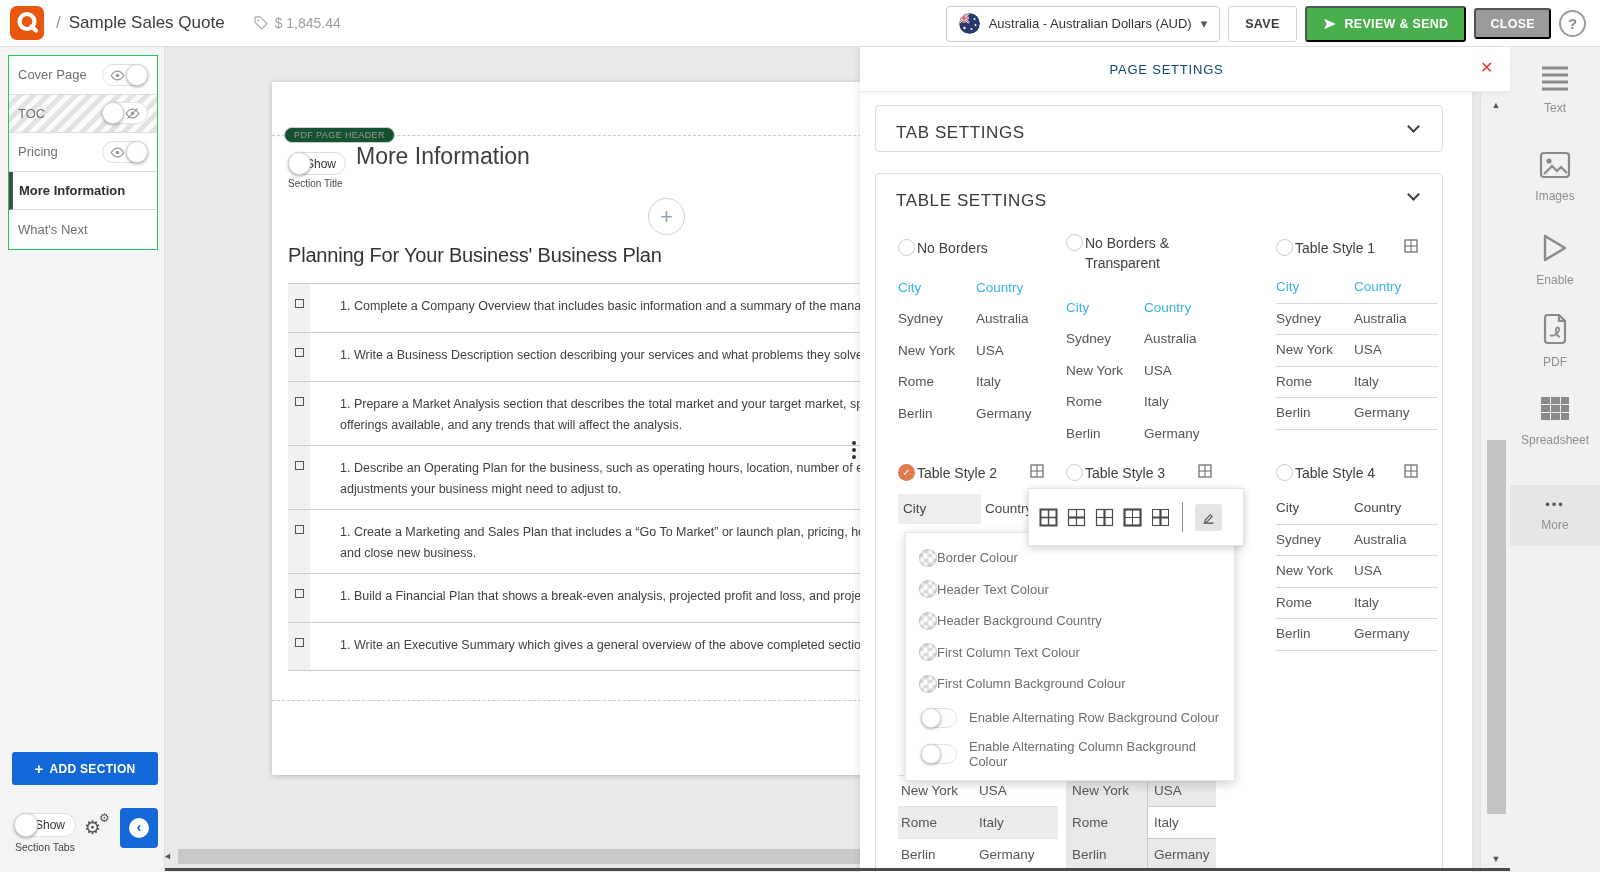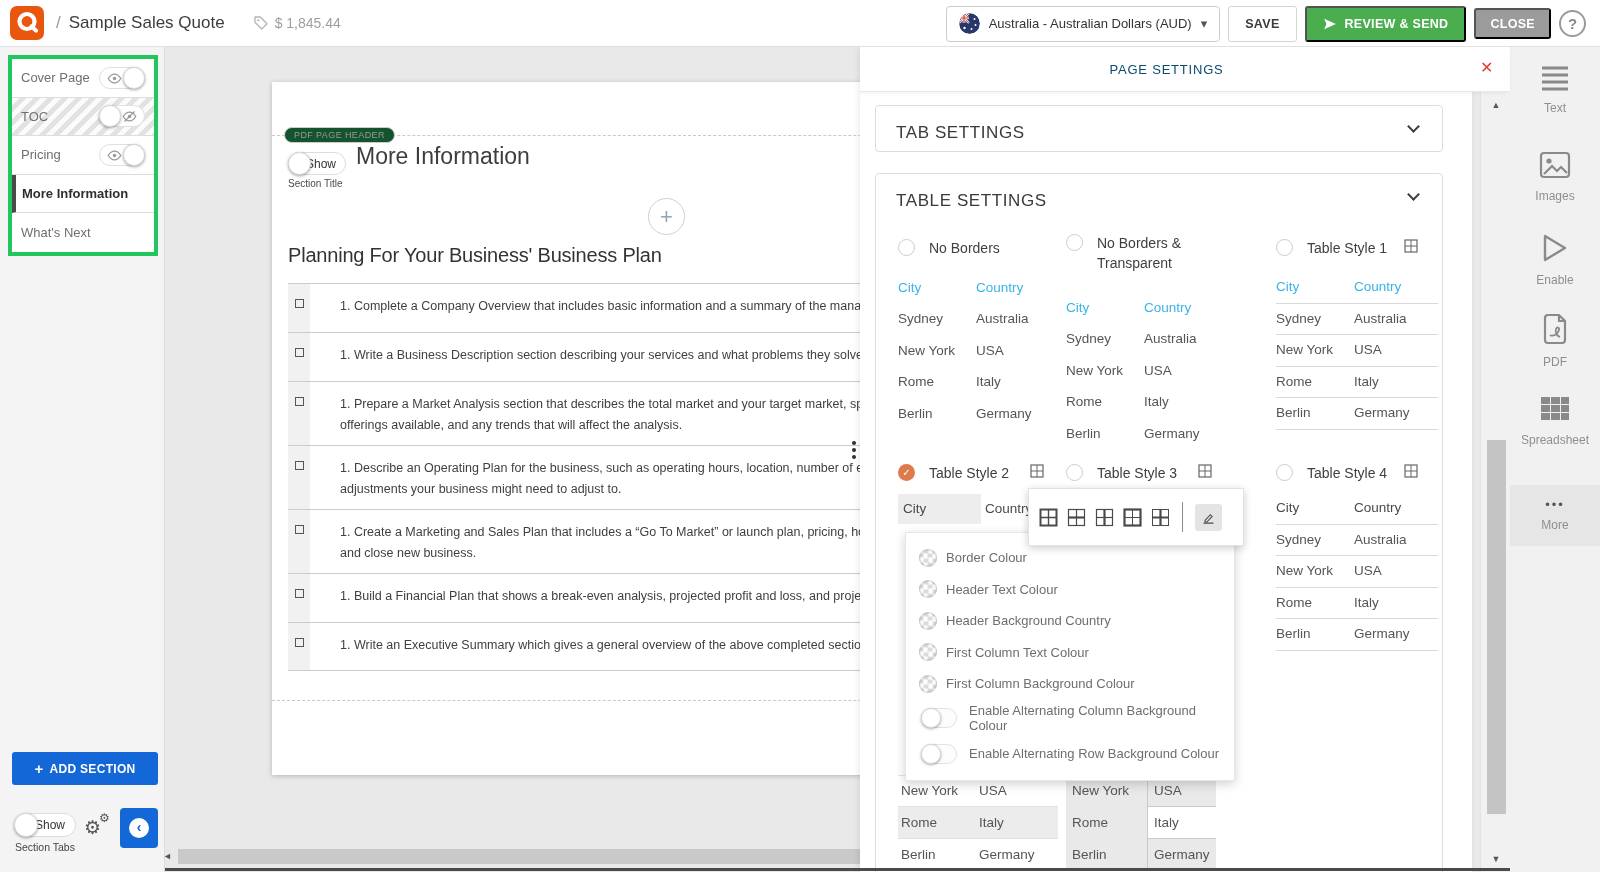--- a/index.html
+++ b/index.html
@@ -16,21 +16,21 @@
 .currency{display:flex;align-items:center;gap:9px;height:36px;padding:0 12px;border:1px solid #ccc;border-radius:4px;background:#fff;font-size:13px;color:#333;cursor:pointer}
 .flag{width:21px;height:21px;border-radius:50%;overflow:hidden;flex:none}
 .btn{height:36px;border-radius:3px;font-size:12.5px;font-weight:bold;display:flex;align-items:center;justify-content:center;cursor:pointer;letter-spacing:.3px}
 .btn.save{background:#fff;border:1px solid #d5d5d5;color:#3c3c3c;padding:0 16px}
 .btn.send{background:#4aae4f;color:#fff;padding:0 16px;gap:8px}
 .btn.closebtn{background:#9b9b9b;color:#fff;padding:0 14px;height:31px}
 .help{width:27px;height:27px;border-radius:50%;border:2px solid #9a9a9a;color:#8a8a8a;font-size:15px;font-weight:bold;display:flex;align-items:center;justify-content:center;cursor:pointer}
 
 
 .lsb{position:absolute;left:0;top:47px;bottom:0;width:165px;background:#f4f4f4;border-right:1px solid #ddd;z-index:5}
-.sections{position:absolute;left:8px;top:8px;width:150px;border:4px solid #22c55e;background:#eab308}
+.sections{position:absolute;left:8px;top:8px;width:150px;border:1px solid #22c55e;background:#eab308}
 .sec-item{height:38.5px;border-bottom:1px solid #ddd;display:flex;align-items:center;justify-content:space-between;padding:0 9px;font-size:13px;color:#6f6f6f;background:#fff;cursor:pointer}
 .sec-item:last-child{border-bottom:none}
 .sec-item.toc{background:repeating-linear-gradient(135deg,#fbfbfb 0 5px,#e2e2e2 5px 10px)}
 .sec-item.active{font-weight:bold;color:#2e2e2e;border-left:4px solid #4a4a4a;padding-left:6px}
 .vis-pill{position:relative;width:46px;height:22px;border:1px solid #e0e0e0;border-radius:12px;background:#fff;flex:none}
 .vis-pill .eye{position:absolute;top:4px}
 .vis-pill .eye.l{left:7px}.vis-pill .eye.r{right:7px}
 .knob{position:absolute;top:-1px;width:22px;height:22px;border-radius:50%;background:#fff;border:1px solid #d8d8d8;box-shadow:0 1px 3px rgba(0,0,0,.35)}
 .knob.r{right:-1px}.knob.l{left:-1px}
 .add-section{position:absolute;left:12px;top:705px;width:146px;height:33px;border:none;border-radius:3px;background:#1467d6;color:#fff;font-weight:bold;font-size:12px;display:flex;align-items:center;justify-content:center;gap:6px;cursor:pointer;letter-spacing:.3px}
@@ -65,21 +65,21 @@
 .phead{position:absolute;left:860px;top:47px;width:650px;height:45px;background:#fff;border-bottom:1px solid #e8e8e8;z-index:20;box-shadow:-2px 0 6px rgba(0,0,0,.08)}
 .phead .ptitle{position:absolute;left:0;top:15px;width:613px;text-align:center;font-size:13px;font-weight:500;letter-spacing:.8px;color:#0c4a6e}
 .pclose{position:absolute;left:620px;top:11px;font-size:16px;color:#e53935;cursor:pointer;font-weight:bold}
 .pbody{position:absolute;left:860px;top:92px;width:613px;height:780px;background:#fff;z-index:15;overflow:hidden;border-right:1px solid #e2e2e2;box-shadow:-2px 0 6px rgba(0,0,0,.08)}
 .acc{position:absolute;left:15px;width:568px;border:1px solid #ddd;border-radius:4px;background:#fff}
 .acc.tab{top:13px;height:47px}
 .acc.table{top:81px;height:710px}
 .acc-label{position:absolute;left:20px;top:17px;font-size:17px;letter-spacing:.6px;color:#3a3a3a;font-weight:500}
 .chev{position:absolute;right:24px;top:16px;width:9px;height:9px;border-right:2px solid #3d3d3d;border-bottom:2px solid #3d3d3d;transform:rotate(45deg)}
 
-.style-opt{position:absolute;display:flex;align-items:flex-start;gap:14px;font-size:14px;color:#3f3f3f;cursor:pointer}
+.style-opt{position:absolute;display:flex;align-items:flex-start;gap:2px;font-size:14px;color:#3f3f3f;cursor:pointer}
 .radio{width:17px;height:17px;border-radius:50%;border:1px solid #ccc;background:#fff;flex:none;margin-top:1px}
 .radio.checked{border:none;background:#df7a4e;color:#fff;display:flex;align-items:center;justify-content:center;font-size:10px;font-weight:bold}
 .opt-label{line-height:20px}
 .opt-label.wrap{display:block;width:116px;text-indent:0}
 .gicon{position:absolute;cursor:pointer}
 
 .sample-table{position:absolute;font-size:13.5px;color:#555;width:160px}
 .tr{display:flex;height:31.5px;line-height:30px;align-items:center}
 .td.c1{width:78px}
 .td.c2{flex:1}
@@ -99,21 +99,21 @@
 .t-tail-right .td{padding-left:6px}
 .t-tail-right .c1{border-right:1px solid #c9c9c9;background:#e9e9e9;width:82px}
 .t-tail-right .tr:nth-child(odd){background:#e9e9e9}
 
 .toolbar-pop{position:absolute;left:168px;top:396px;width:216px;height:58px;background:#fff;border:1px solid #e3e3e3;box-shadow:0 2px 8px rgba(0,0,0,.2);z-index:30;display:flex;align-items:center;gap:9px;padding:0 10px}
 .toolbar-pop .vdiv{width:1px;height:30px;background:#8a8a8a;margin:0 3px}
 .penbtn{width:27px;height:27px;border-radius:3px;background:#e4e4e4;display:flex;align-items:center;justify-content:center;cursor:pointer}
 .tp-g{cursor:pointer;display:flex}
 
 .dropdown{position:absolute;left:45px;top:440px;width:330px;height:249px;background:#fff;border:1px solid #e6e6e6;box-shadow:0 3px 10px rgba(0,0,0,.18);z-index:25;padding-top:9px}
-.dd-item{display:flex;align-items:center;gap:9px;height:31.5px;padding-left:13px;font-size:13px;color:#6e6e6e;cursor:pointer}
+.dd-item{display:flex;align-items:center;gap:0;height:31.5px;padding-left:13px;font-size:13px;color:#6e6e6e;cursor:pointer}
 .dd-item.toggle{height:36px;padding-left:15px;gap:12px}
 .swatch{width:18px;height:18px;border-radius:50%;flex:none;background:repeating-conic-gradient(#dcdcdc 0% 25%,#fff 0% 50%) 50%/9px 9px;box-shadow:inset 0 0 3px rgba(0,0,0,.35)}
 .mini-toggle{position:relative;width:36px;height:20px;border:1px solid #e2e2e2;border-radius:11px;background:#fdfdfd;flex:none}
 .mini-toggle .knob{width:20px;height:20px}
 
 .drag-dots{position:absolute;left:852px;top:441px;z-index:40;display:flex;flex-direction:column;gap:3px}
 .drag-dots i{width:4px;height:4px;border-radius:50%;background:#2f2f2f}
 
 
 .vscroll{position:absolute;left:1480px;top:92px;width:30px;bottom:0;background:#f1f1f1;border-left:1px solid #e3e3e3;z-index:14}
@@ -575,27 +575,27 @@
         <span>First Column Text Colour</span>
       </div>
       <div class="dd-item">
         <span class="swatch"></span>
         <span>First Column Background Colour</span>
       </div>
       <div class="dd-item toggle">
         <span class="mini-toggle">
           <span class="knob l"></span>
         </span>
-        <span>Enable Alternating Column Background Colour</span>
+        <span>Enable Alternating Row Background Colour</span>
       </div>
       <div class="dd-item toggle">
         <span class="mini-toggle">
           <span class="knob l"></span>
         </span>
-        <span>Enable Alternating Row Background Colour</span>
+        <span>Enable Alternating Column Background Colour</span>
       </div>
     </div>
 </div>
 
 <div class="vscroll">
   <span class="varrow up">▲</span>
   <div class="vthumb"></div>
   <span class="varrow down">▼</span>
 </div>
 

